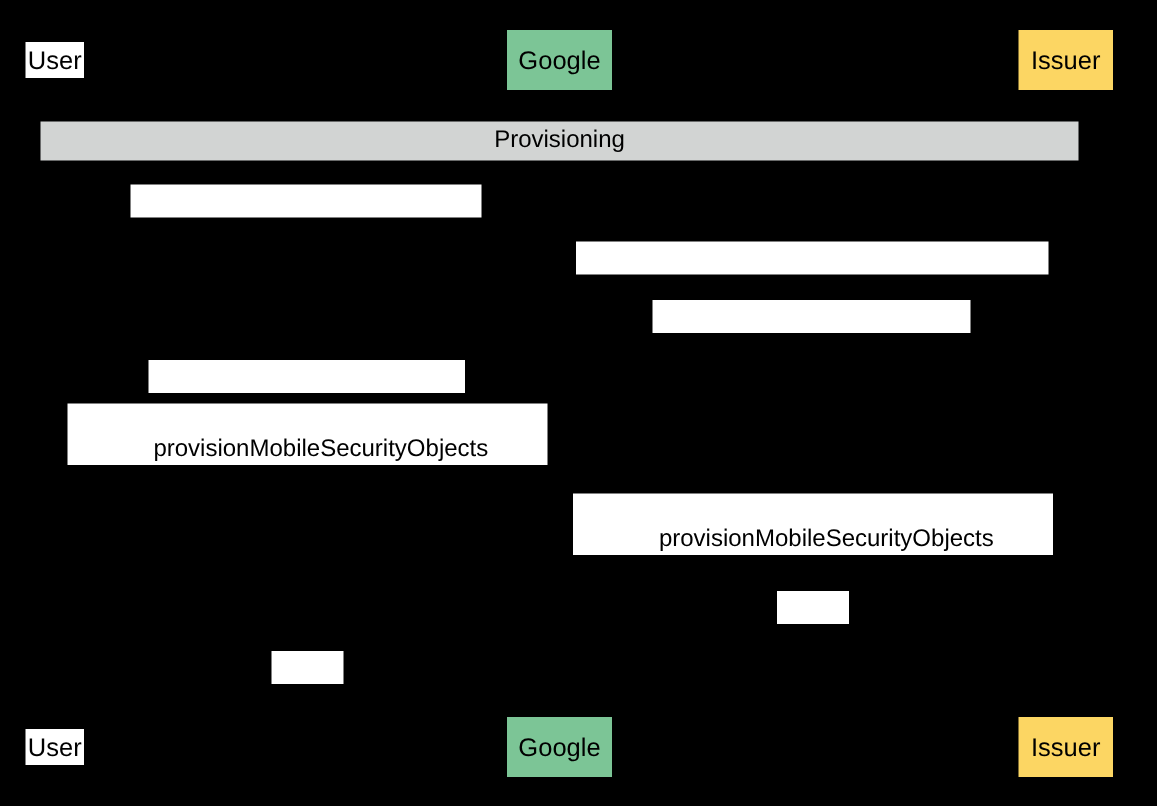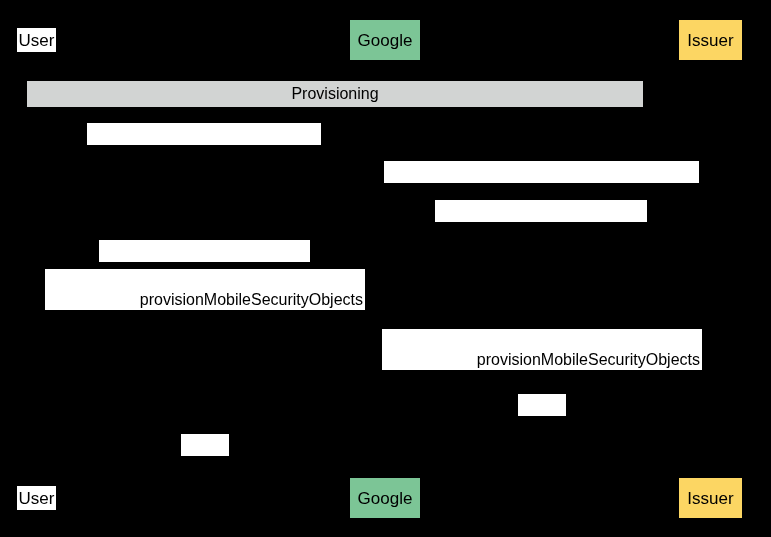--- a/index.html
+++ b/index.html
@@ -29,21 +29,20 @@
     line-height: 1;
     white-space: nowrap;
   }
   .participant.plain {
     background: #ffffff;
     padding: 12px 1px;
     font-size: 17px;
   }
   .participant.google {
     background: #7cc596;
-    margin-left: 12px;
   }
   .participant.issuer {
     background: #fcd663;
     text-align: center;
   }
 
   
   .band {
     position: absolute;
     box-sizing: border-box;
@@ -59,21 +58,21 @@
 
   
   .msg {
     position: absolute;
     box-sizing: border-box;
     background: #ffffff;
     color: #000000;
     font-size: 16px;
     line-height: 20px;
     white-space: pre;
-    text-align: right;
+    text-align: center;
     padding: 1px 2px;
   }
   .msg.left {
     text-align: left;
   }
   .msg .l2 {
     display: block;
   }
 </style>
 </head>
@@ -86,21 +85,21 @@
   </div>
 
   <div class="participant google" style="left:338px; top:20px; width:70px; height:40px;">
     <span>Google</span>
   </div>
 
   <div class="participant issuer" style="left:679px; top:20px; width:63px; height:40px;">
     <span>Issuer</span>
   </div>
 
-  <div class="band" style="left:27px; top:81px; width:616px; height:26px;">
+  <div class="band" style="left:27px; top:81px; width:692px; height:26px;">
     <span>Provisioning</span>
   </div>
 
   <div class="msg left" style="left:87px; top:123px; width:234px; height:22px;">
     <span>provisionCredential(credentialId)</span>
   </div>
 
   <div class="msg left" style="left:384px; top:161px; width:315px; height:22px;">
     <span>provisionCredential(credentialId, proofingId)</span>
   </div>

